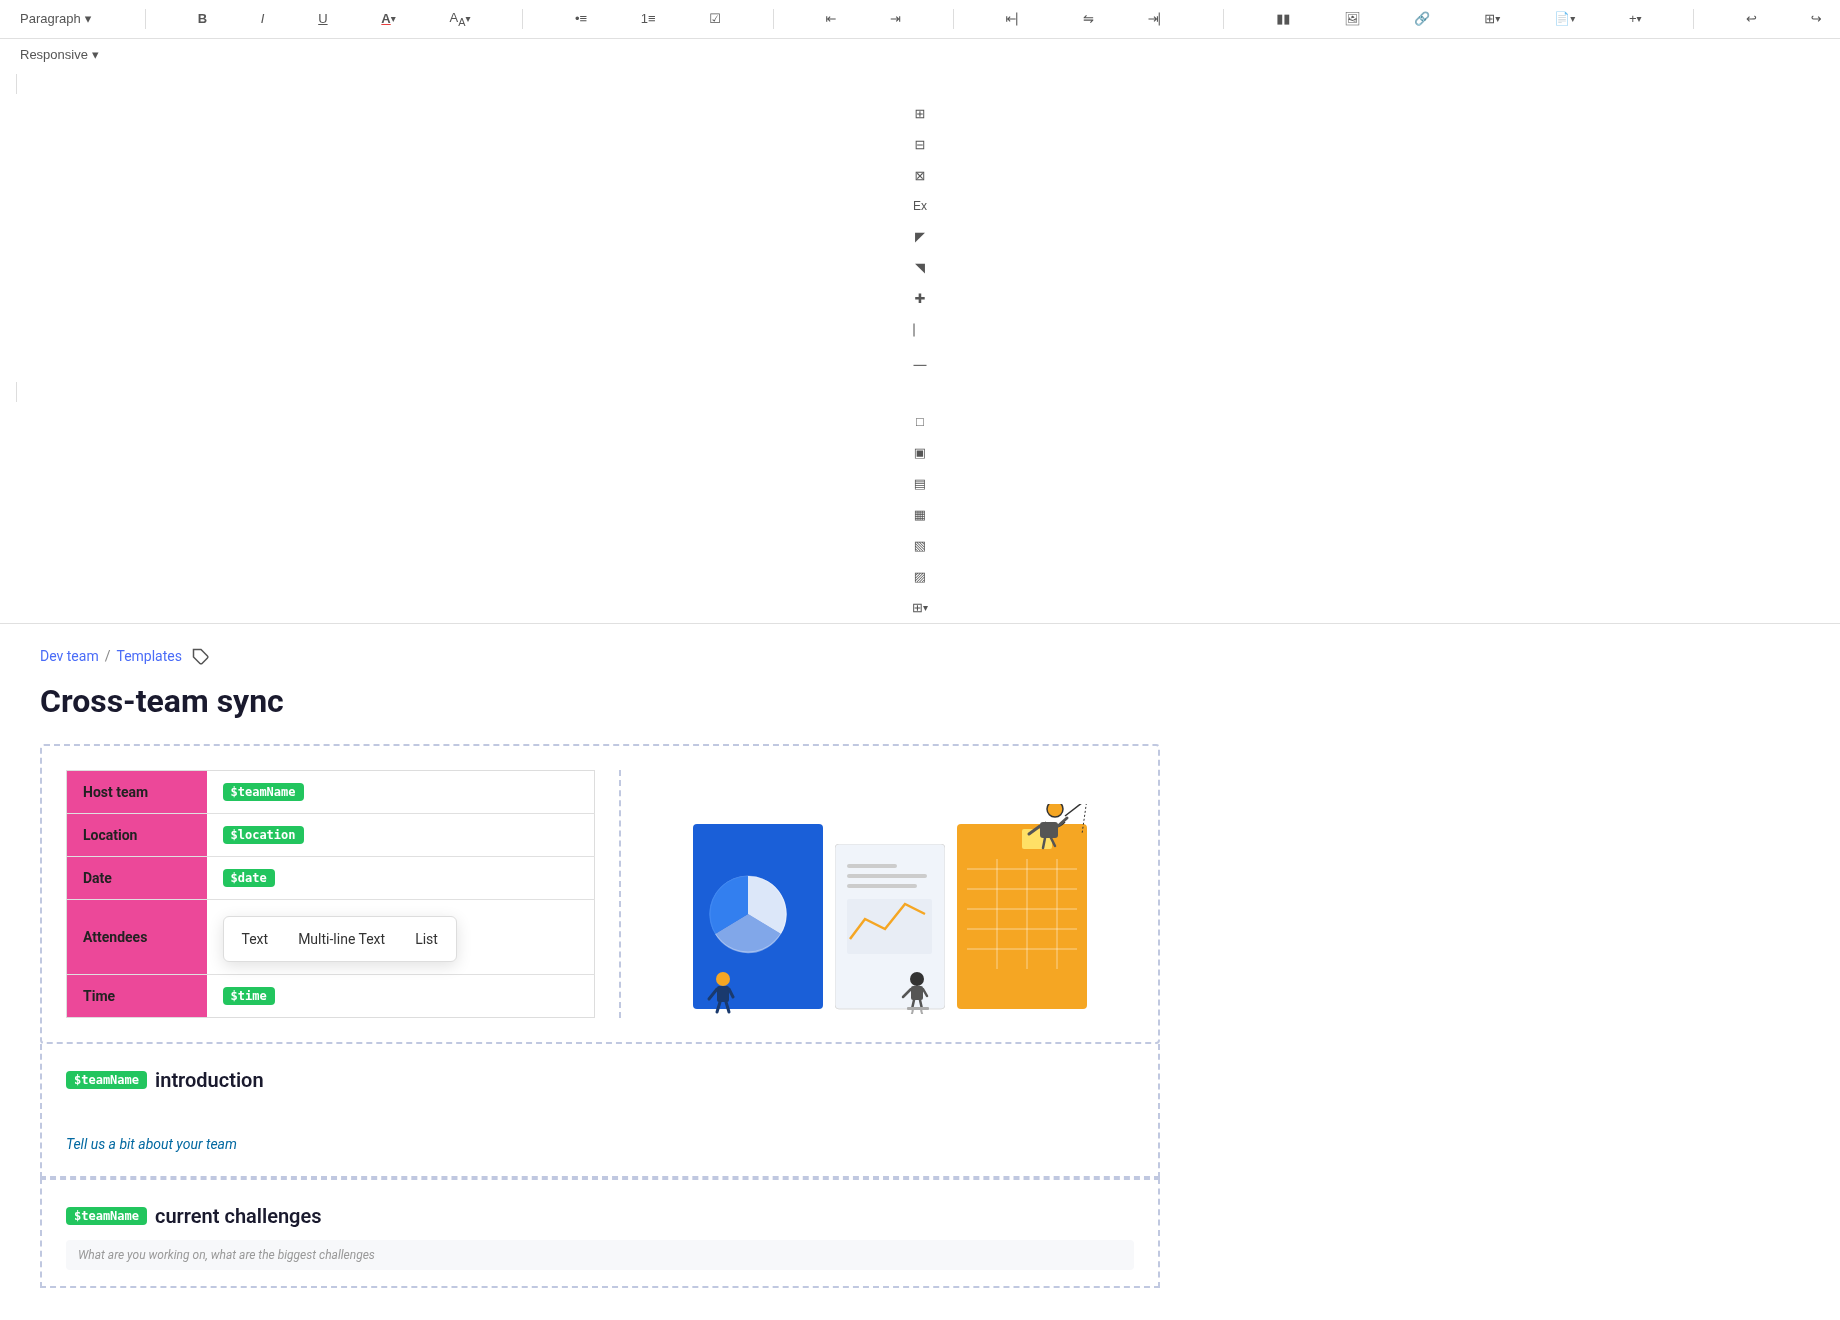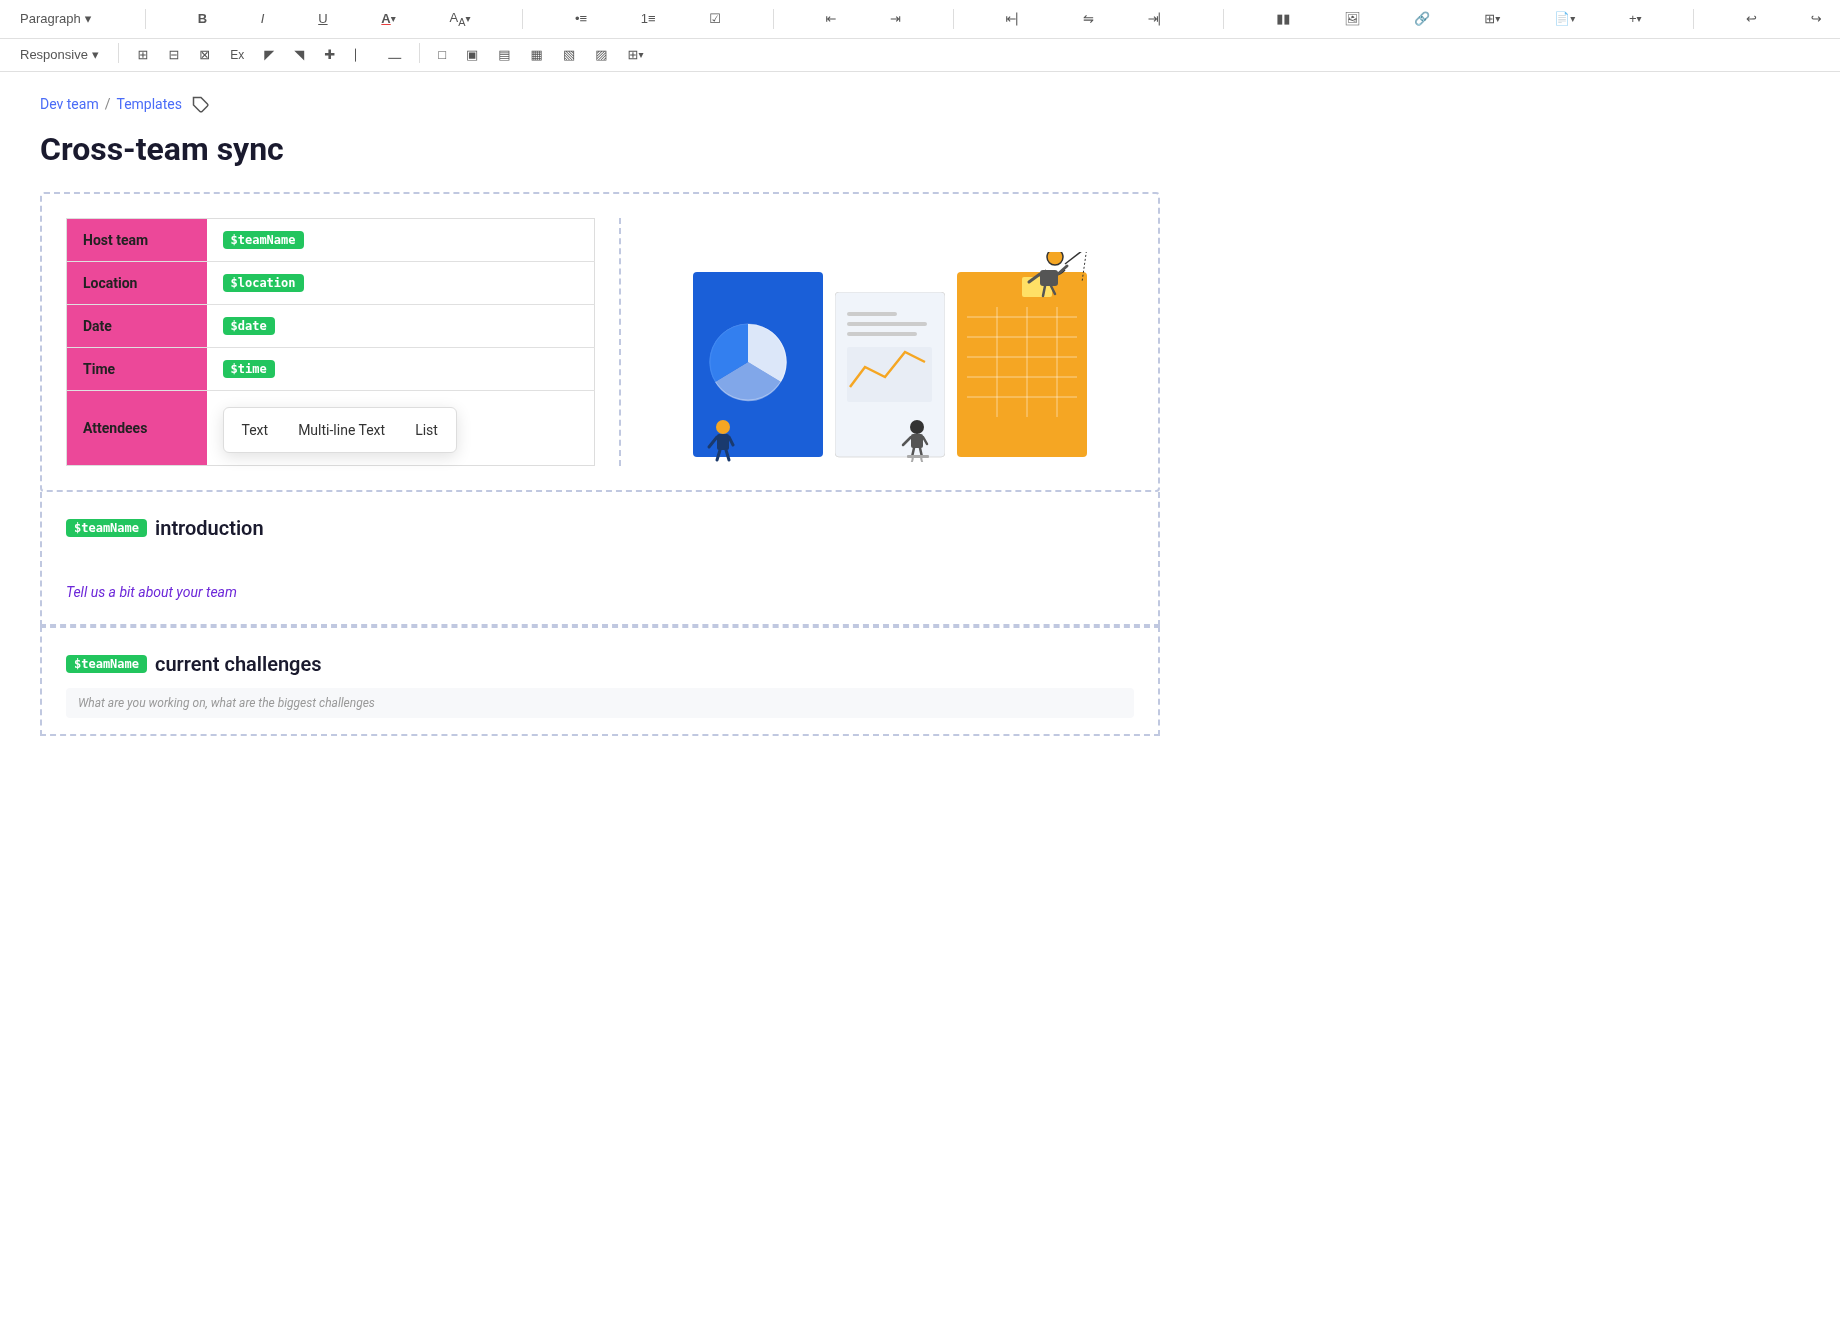--- a/index.html
+++ b/index.html
@@ -21,20 +21,21 @@
       background: #fff;
       justify-content: space-between;
     }
     .toolbar-bottom {
       display: flex;
       padding: 4px 12px;
       border-bottom: 1px solid #e0e0e0;
       gap: 8px;
       flex-wrap: wrap;
       background: #fff;
+      flex-direction: column;
     }
     .toolbar-btn {
       display: inline-flex;
       align-items: center;
       justify-content: center;
       border: none;
       background: none;
       cursor: pointer;
       border-radius: 4px;
       padding: 4px 6px;
@@ -222,21 +223,21 @@
       font-size: 20px;
       font-weight: 600;
       color: #1a1a2e;
       margin-bottom: 12px;
       display: flex;
       align-items: center;
       gap: 8px;
     }
     .section-placeholder {
       font-style: italic;
-      color: #6d28d9;
+      color: #0369a1;
       font-size: 14px;
       margin-bottom: 8px;
       margin-top: 44px;
     }
     .section-placeholder-box {
       font-style: italic;
       color: #999;
       font-size: 12px;
       background: #f7f8fa;
       padding: 8px 12px;
@@ -419,35 +420,35 @@
                 <span class="var-chip">$location</span>
               </td>
             </tr>
             <tr>
               <td>Date</td>
               <td>
                 <span class="var-chip">$date</span>
               </td>
             </tr>
             <tr>
-              <td>Time</td>
-              <td>
-                <span class="var-chip">$time</span>
-              </td>
-            </tr>
-            <tr>
               <td>Attendees</td>
               <td>
                 <div class="dropdown-popup">
                   <div class="dropdown-popup-item">Text</div>
                   <div class="dropdown-popup-item">Multi-line Text</div>
                   <div class="dropdown-popup-item">List</div>
                 </div>
               </td>
             </tr>
+            <tr>
+              <td>Time</td>
+              <td>
+                <span class="var-chip">$time</span>
+              </td>
+            </tr>
           </tbody>
         </table>
       </div>
 
       <div class="right-col">
         <div class="illustration">
 
           <div style="position:relative; width:130px; height:190px; flex-shrink:0;">
             <svg width="130" height="190" viewBox="0 0 130 190">
               <rect width="130" height="185" rx="4" fill="#1a5fd8"></rect>

